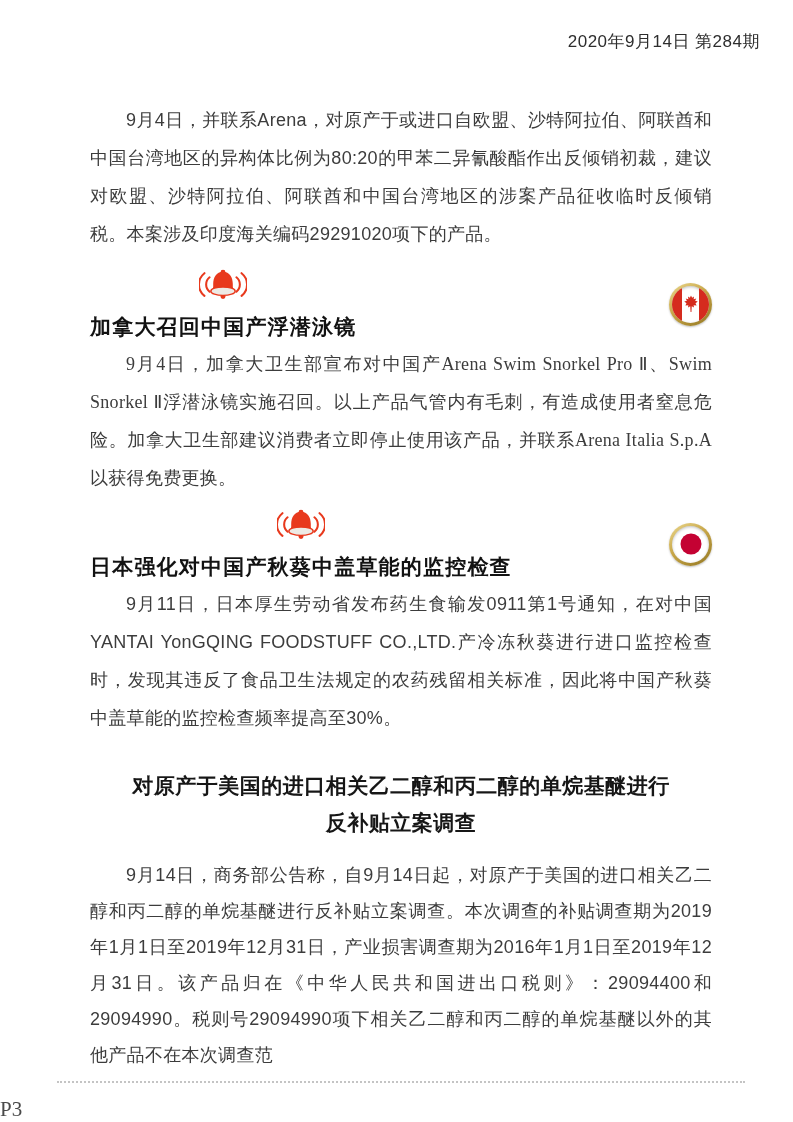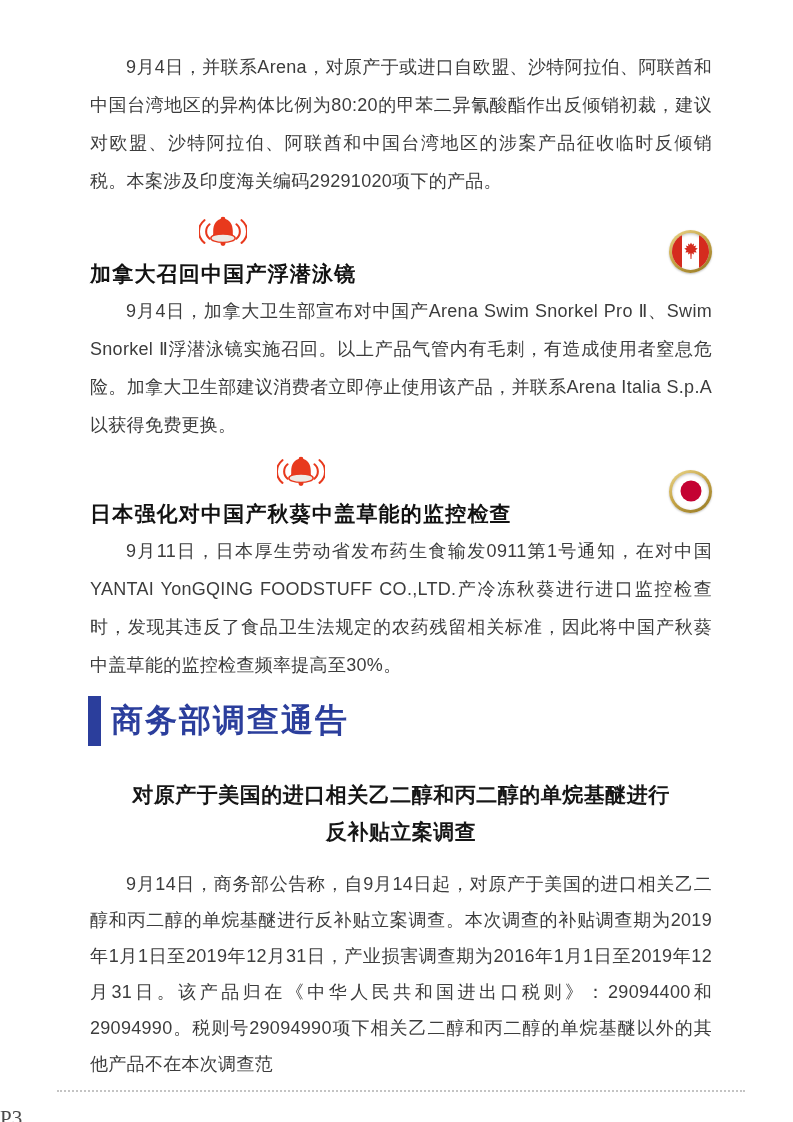--- a/index.html
+++ b/index.html
@@ -13,21 +13,21 @@
     padding: 30px 33px 0 0; text-align: right;
     font-size: 17px; color: #2d2d2d; letter-spacing: 0.5px;
   }
   .content { padding: 0 81px 0 90px; }
   .body-text {
     font-size: 18px; line-height: 38px; color: #3c3c3c;
     text-align: justify; text-justify: inter-ideograph;
     text-indent: 2em; margin: 0; letter-spacing: 0.3px;
   }
   #p-india  { margin-top: 48px; }
-  #p-canada { margin-top: 4px; }
+  #p-canada { margin-top: 4px; font-family: Liberation Serif, serif; }
   #p-japan  { margin-top: 4px; }
   #p-mofcom { margin-top: 6px; line-height: 36px; }
 
   .alert-header { display: flex; align-items: center; justify-content: space-between; }
   #alert-canada { margin-top: 14px; }
   #alert-japan  { margin-top: 10px; }
   .alert-left { display: flex; align-items: center; gap: 13px; flex-direction: column; }
   .alert-title { font-size: 21px; font-weight: bold; color: #121212; margin: 0; letter-spacing: 1.2px; }
   .bell-svg { display: block; }
 
@@ -67,20 +67,21 @@
     text-align: left; padding: 14px 72px 0 0;
     font-family: "Liberation Serif", serif;
     font-size: 21px; color: #4a4a4a;
   }
 </style>
 </head>
 <body>
 
 <div class="page">
 
+  <div class="date-line">2020年9月14日 第284期</div>
 
   <div class="content">
 
     <p class="body-text" id="p-india">9月4日，并联系Arena，对原产于或进口自欧盟、沙特阿拉伯、阿联酋和中国台湾地区的异构体比例为80:20的甲苯二异氰酸酯作出反倾销初裁，建议对欧盟、沙特阿拉伯、阿联酋和中国台湾地区的涉案产品征收临时反倾销税。本案涉及印度海关编码29291020项下的产品。</p>
 
     <div class="alert-header" id="alert-canada">
       <div class="alert-left">
         <svg class="bell-svg" width="48" height="33" viewBox="0 0 46 32">
           <path d="M5,6 A14,14 0 0 0 5,28" fill="none" stroke="#e8391d" stroke-width="2" stroke-linecap="round"></path>
           <path d="M10,10 A9,9 0 0 0 10,24" fill="none" stroke="#e8391d" stroke-width="2" stroke-linecap="round"></path>
@@ -122,24 +123,20 @@
       </div>
       <div class="badge">
         <div class="badge-inner">
           <div class="sun-disc"></div>
         </div>
       </div>
     </div>
 
     <p class="body-text" id="p-japan">9月11日，日本厚生劳动省发布药生食输发0911第1号通知，在对中国YANTAI YonGQING FOODSTUFF CO.,LTD.产冷冻秋葵进行进口监控检查时，发现其违反了食品卫生法规定的农药残留相关标准，因此将中国产秋葵中盖草能的监控检查频率提高至30%。</p>
 
-    <div class="section-heading">
-      <span class="bar"></span>
-      <h1>商务部调查通告</h1>
-    </div>
 
     <h3 class="article-title"><span>对原产于美国的进口相关乙二醇和丙二醇的单烷基醚进行</span><br><span>反补贴立案调查</span></h3>
 
     <p class="body-text" id="p-mofcom">9月14日，商务部公告称，自9月14日起，对原产于美国的进口相关乙二醇和丙二醇的单烷基醚进行反补贴立案调查。本次调查的补贴调查期为2019年1月1日至2019年12月31日，产业损害调查期为2016年1月1日至2019年12月31日。该产品归在《中华人民共和国进出口税则》：29094400和29094990。税则号29094990项下相关乙二醇和丙二醇的单烷基醚以外的其他产品不在本次调查范</p>
 
   </div>
 
   <div class="footer-rule"></div>
   <div class="page-number">P3</div>
 

